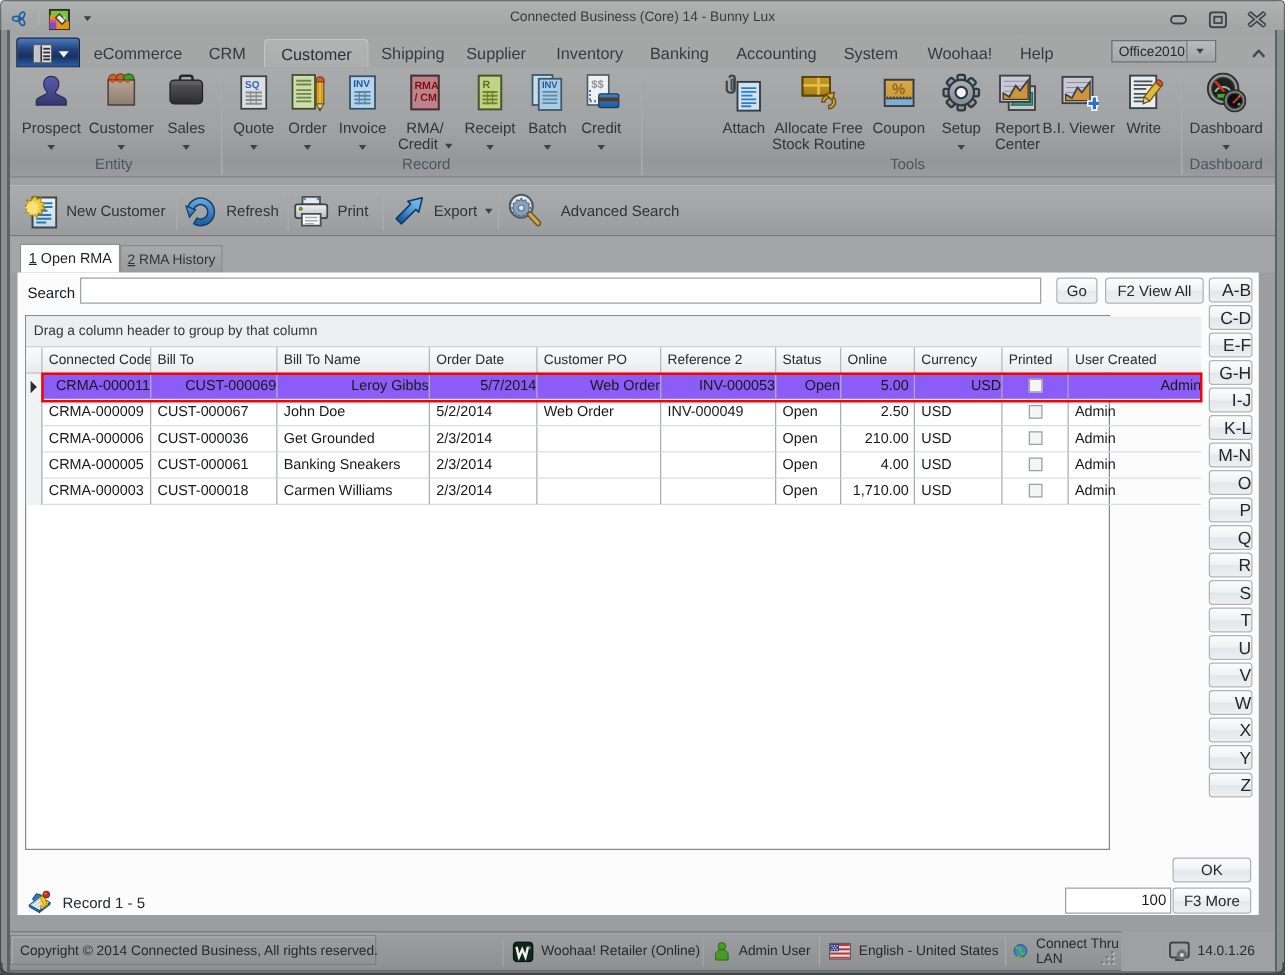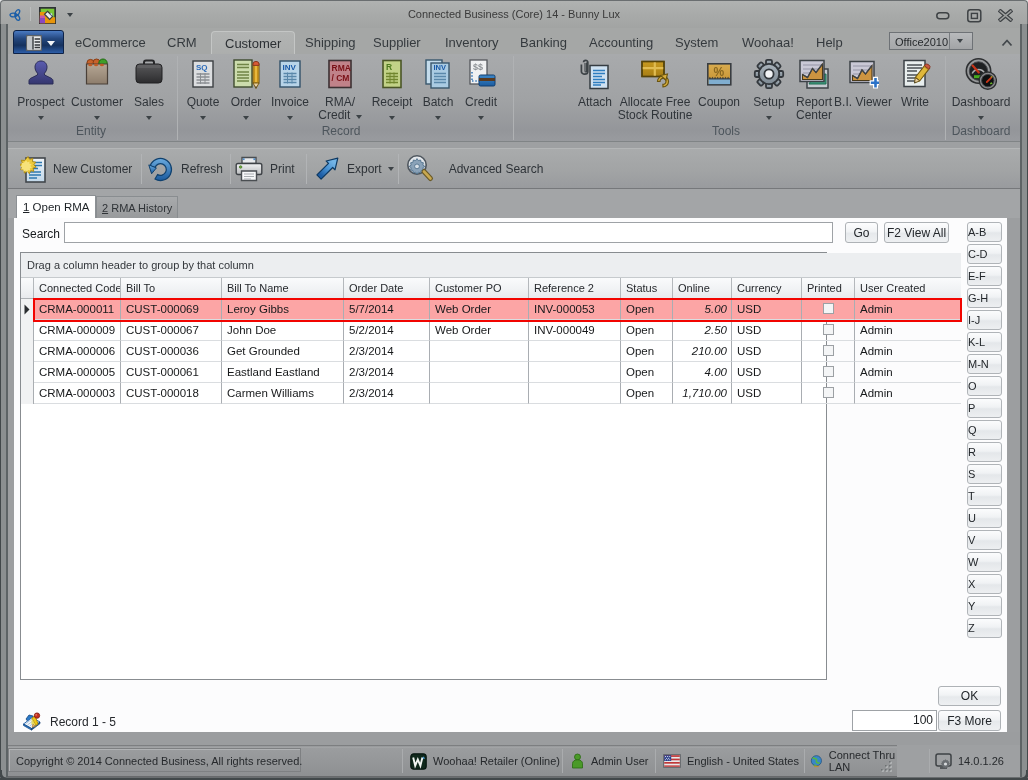--- a/index.html
+++ b/index.html
@@ -60,40 +60,40 @@
 
 
 #content { left:14px; top:218px; width:993px; height:514px; background:#fcfcfd; }
 
 
 #searchlbl { left:8px; top:9px; font-size:12px; color:#16191c; }
 #searchbox { left:50px; top:4px; width:769px; height:21px; background:#fff; border:1px solid #9ea2a6; }
 .btn { position:absolute; height:21px; background:linear-gradient(180deg,#fdfdfe 0,#f1f3f5 45%,#e6e9ec 55%,#eef0f2 100%);
   border:1px solid #aeb2b6; border-radius:3px; font-size:12px; color:#23272b; text-align:center; }
 #btnGo { left:831px; top:4px; width:33px; line-height:20px; }
-#btnF2 { left:870px; top:4px; width:65px; line-height:20px; }
-
-
-.abtn { position:absolute; left:953px; width:35px; height:20px; line-height:19px; font-size:11px; text-align:left;
+#btnF2 { left:870px; top:4px; width:79px; line-height:20px; }
+
+
+.abtn { position:absolute; left:953px; width:35px; height:20px; line-height:19px; font-size:14px; text-align:right;
   background:linear-gradient(180deg,#fbfcfd 0,#f0f2f4 45%,#e4e7ea 55%,#edeff1 100%);
   border:1px solid #b0b4b8; border-radius:3px; color:#23272b; }
 
 
-#grid { left:6px; top:34px; width:807px; height:428px; border:1px solid #888c90; background:#fff; }
+#grid { left:6px; top:34px; width:868px; height:428px; border:1px solid #888c90; background:#fff; }
 #dragband { left:0; top:0; width:940px; height:25px; background:#eceef0; border-bottom:1px solid #c6cacd;
   font-size:11px; color:#33373b; line-height:25px; padding-left:6px; }
 #ghead { left:0; top:25px; width:940px; height:21px; background:linear-gradient(180deg,#fafbfc 0,#f0f2f4 60%,#e8eaed 100%); border-bottom:1px solid #aeb2b6; }
 .hc { position:absolute; top:0; height:21px; line-height:20px; font-size:11px; color:#26292d; padding-left:5px; border-right:1px solid #b4b8bc; white-space:nowrap; overflow:hidden; }
 .gr { position:absolute; left:0; width:940px; height:21px; }
 .gc { position:absolute; top:0; height:21px; line-height:20px; font-size:11.5px; color:#17191b; padding-left:5px; border-right:1px solid #a9adb2; border-bottom:1px solid #dadde0; white-space:nowrap; overflow:hidden; }
-.gc.r { text-align:right; padding-right:4px; padding-left:0;font-style:italic; }
+.gc.r { text-align:right; padding-right:4px; padding-left:0; }
 #indcol { left:0; top:46px; width:13px; height:105px; background:#f1f2f3; border-right:1px solid #aaaeb2; }
 .cb { position:absolute; width:11px; height:11px; top:4px; background:#f4f5f6; border:1px solid #9ca0a4; }
 #redrow { left:12px; top:45px; width:929px; height:24px; border:2px solid #f20400; }
-.gr1 .gc { background:#fca5a5; }
+.gr1 .gc { background:#8b5cf6;text-align:right; }
 
 
 #btnOK { left:924px; top:468px; width:63px; height:20px; line-height:19px; }
 #numbox { left:838px; top:492px; width:85px; height:21px; background:#fff; border:1px solid #9ea2a6;
   font-size:12px; color:#1a1d20; text-align:right; line-height:19px; padding-right:3px; }
 #btnF3 { left:924px; top:492px; width:63px; height:21px; line-height:20px; }
 #recrow { left:8px; top:494px; font-size:12px; color:#26292d; display:flex; align-items:center; }
 #recrow svg { margin-right:8px; }
 
 
@@ -595,21 +595,21 @@
       <div class="gc r" style="left:652px;width:59px">210.00</div>
       <div class="gc" style="left:711px;width:70px">USD</div>
       <div class="gc" style="left:781px;width:53px">
           <span class="cb" style="left:21px"></span>
         </div>
       <div class="gc" style="left:834px;width:106px;border-right:none">Admin</div>
     </div>
     <div class="gr" style="top:109px">
       <div class="gc" style="left:13px;width:87px">CRMA-000005</div>
       <div class="gc" style="left:100px;width:101px">CUST-000061</div>
-      <div class="gc" style="left:201px;width:122px">Eastland Eastland</div>
+      <div class="gc" style="left:201px;width:122px">Banking Sneakers</div>
       <div class="gc" style="left:323px;width:86px">2/3/2014</div>
       <div class="gc" style="left:409px;width:99px"></div>
       <div class="gc" style="left:508px;width:92px"></div>
       <div class="gc" style="left:600px;width:52px">Open</div>
       <div class="gc r" style="left:652px;width:59px">4.00</div>
       <div class="gc" style="left:711px;width:70px">USD</div>
       <div class="gc" style="left:781px;width:53px">
           <span class="cb" style="left:21px"></span>
         </div>
       <div class="gc" style="left:834px;width:106px;border-right:none">Admin</div>

